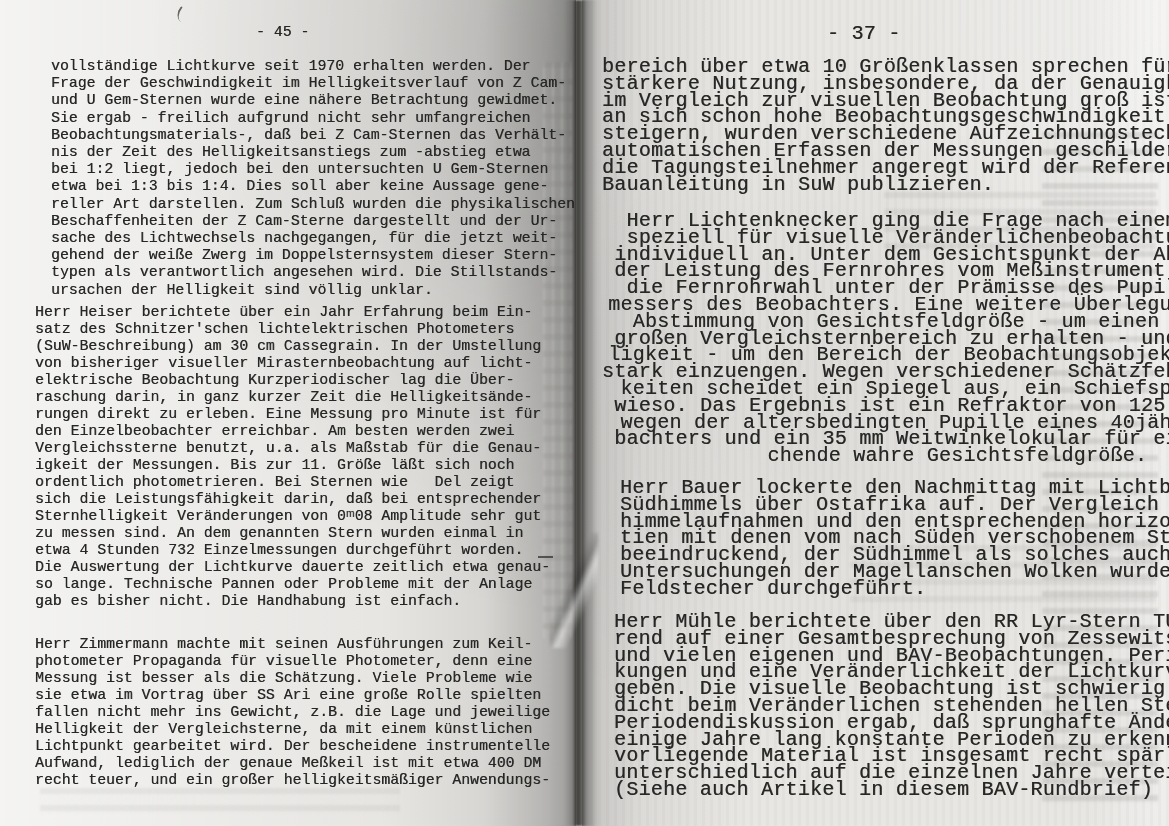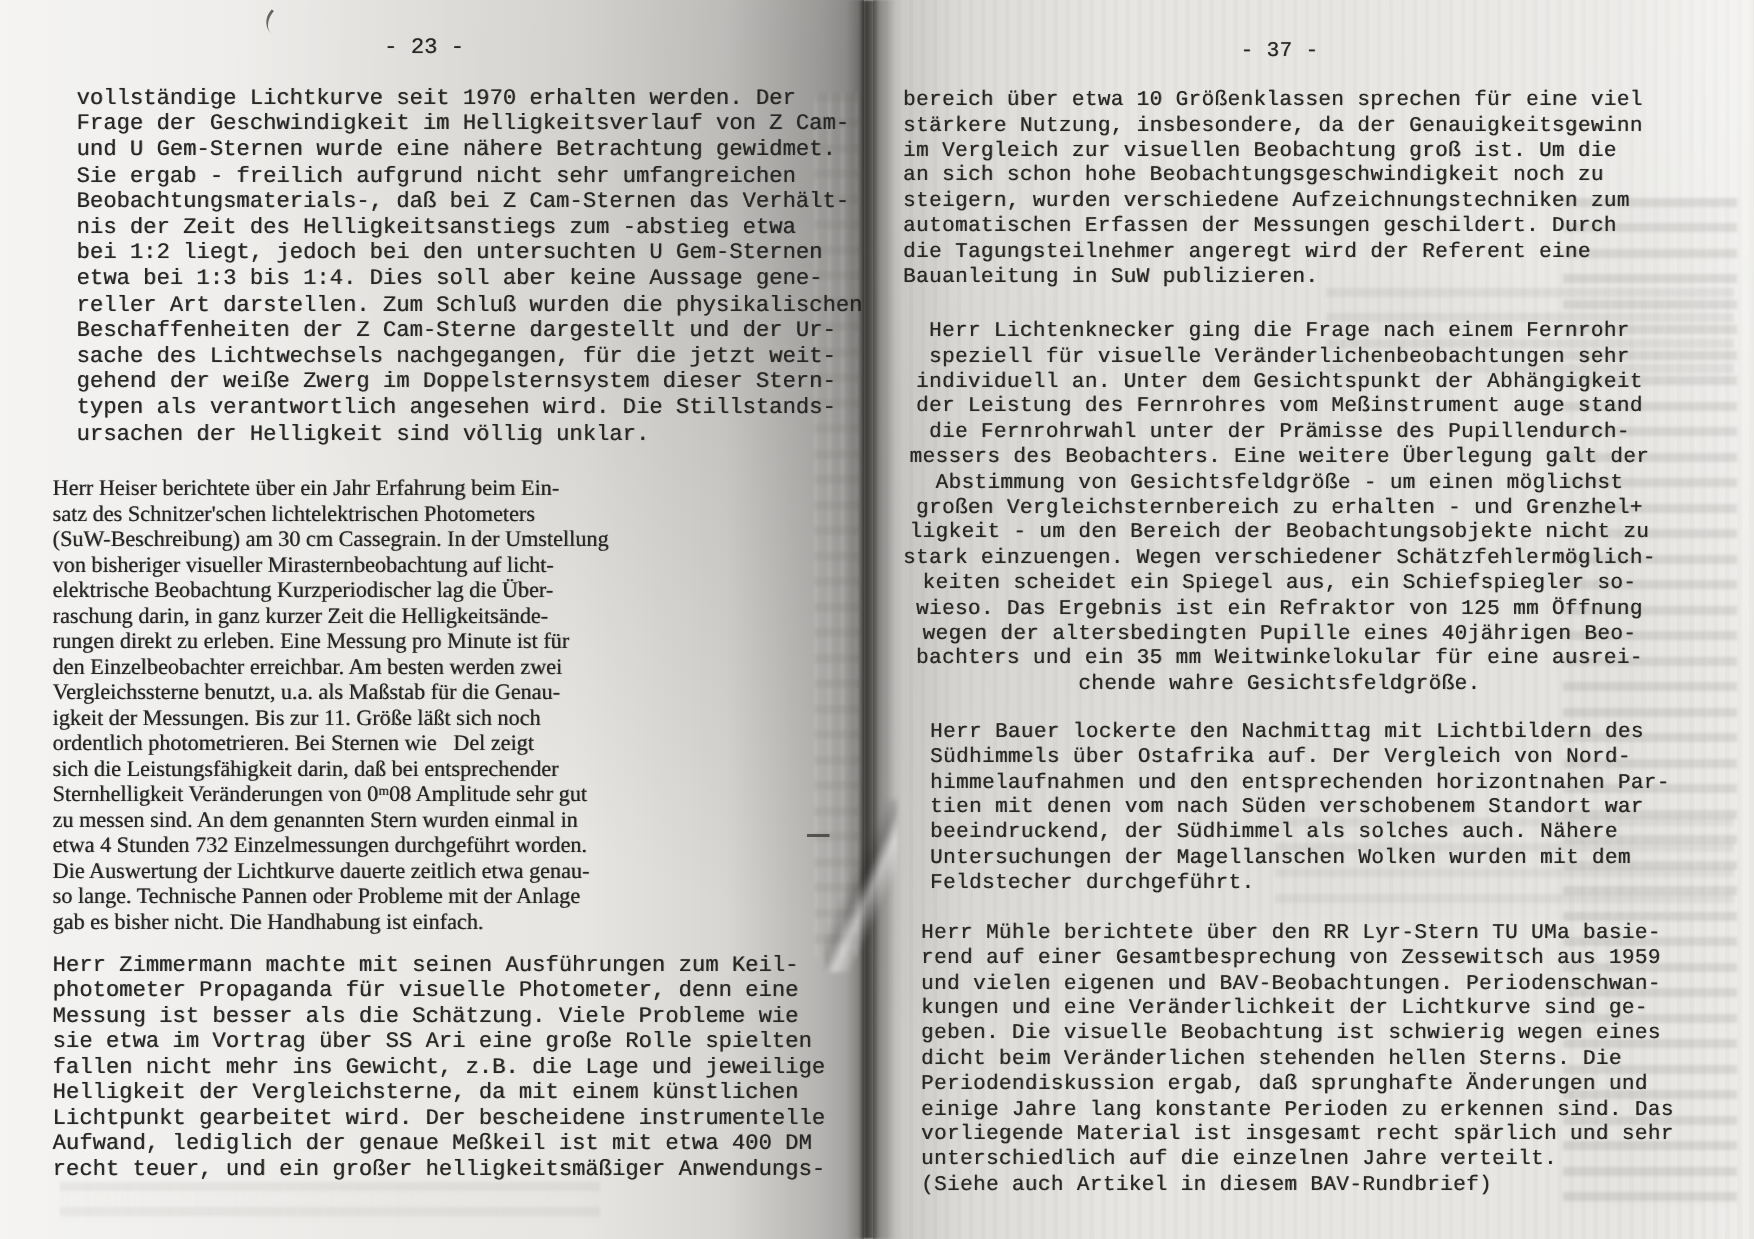--- a/index.html
+++ b/index.html
@@ -63,25 +63,25 @@
   }
   
   .page{position:absolute;top:0;height:826px;z-index:2;}
   .page-left{left:35px;width:540px;}
   .page-right{left:602px;width:556px;}
   .para,.page-header{
     position:absolute;white-space:pre;color:#262625;
     text-shadow:0.4px 0.3px 0.5px rgba(45,44,42,0.65);
   }
   .page-left .para,.page-left .page-header{font-size:14.8px;line-height:17.2px;letter-spacing:0;}
-  .page-right .para,.page-right .page-header{font-size:14px;line-height:16.8px;letter-spacing:0.25px;}
+  .page-right .para,.page-right .page-header{font-size:20px;line-height:16.8px;letter-spacing:0.25px;}
   .hdr-l{left:221px;top:24px;}
   .hdr-r{left:225px;top:26px;}
   .lp1{left:16px;top:58px;}
-  .lp2{left:0;top:318px;line-height:17px !important;font-family:Liberation Serif, serif;}
+  .lp2{left:0;top:304px;line-height:17px !important;}
   .lp3{left:0;top:636px;line-height:17px !important;font-family:Liberation Mono, monospace;}
   .rp1{left:0;top:59px;}
   .rp2{left:0;top:213px;text-align:center;}
   .rp3{left:18px;top:480px;}
   .rp4{left:12px;top:614px;}
 </style>
 </head>
 <body>
 
 <div class="scan">
@@ -90,21 +90,21 @@
   <div class="shade shade-right"></div>
   <div class="ghost ghost-right-margin"></div>
   <div class="ghost ghost-band-a"></div>
   <div class="ghost ghost-band-b"></div>
   <div class="ghost ghost-left-margin"></div>
   <div class="ghost ghost-bottom-left"></div>
   <div class="pen-mark"></div>
   <div class="margin-dash"></div>
 
   <div class="page page-left">
-    <div class="page-header hdr-l">- 23 -</div>
+    <div class="page-header hdr-l">- 45 -</div>
     <div class="para lp1">vollständige Lichtkurve seit 1970 erhalten werden. Der
 Frage der Geschwindigkeit im Helligkeitsverlauf von Z Cam-
 und U Gem-Sternen wurde eine nähere Betrachtung gewidmet.
 Sie ergab - freilich aufgrund nicht sehr umfangreichen
 Beobachtungsmaterials-, daß bei Z Cam-Sternen das Verhält-
 nis der Zeit des Helligkeitsanstiegs zum -abstieg etwa
 bei 1:2 liegt, jedoch bei den untersuchten U Gem-Sternen
 etwa bei 1:3 bis 1:4. Dies soll aber keine Aussage gene-
 reller Art darstellen. Zum Schluß wurden die physikalischen
 Beschaffenheiten der Z Cam-Sterne dargestellt und der Ur-

